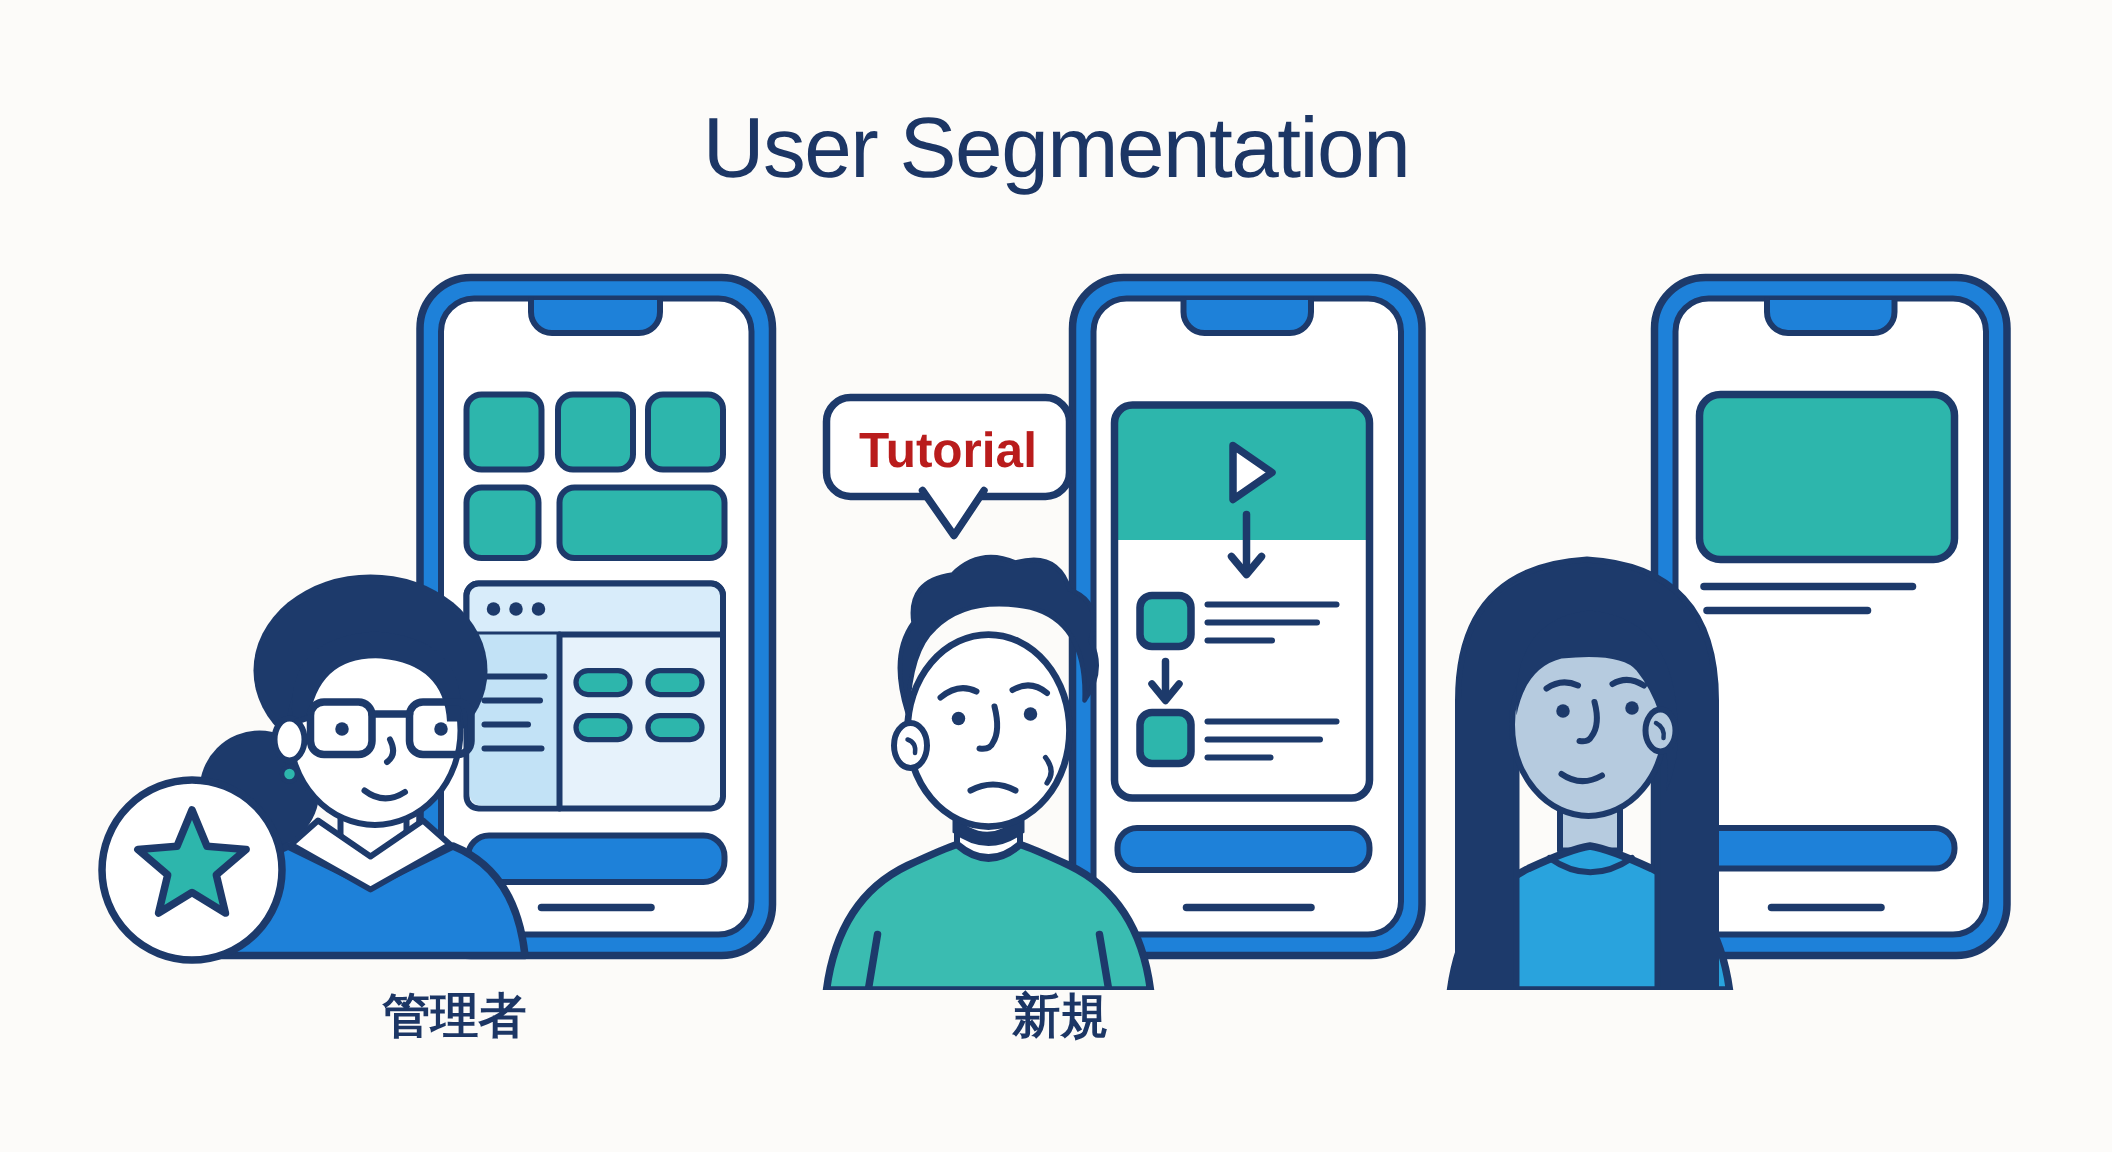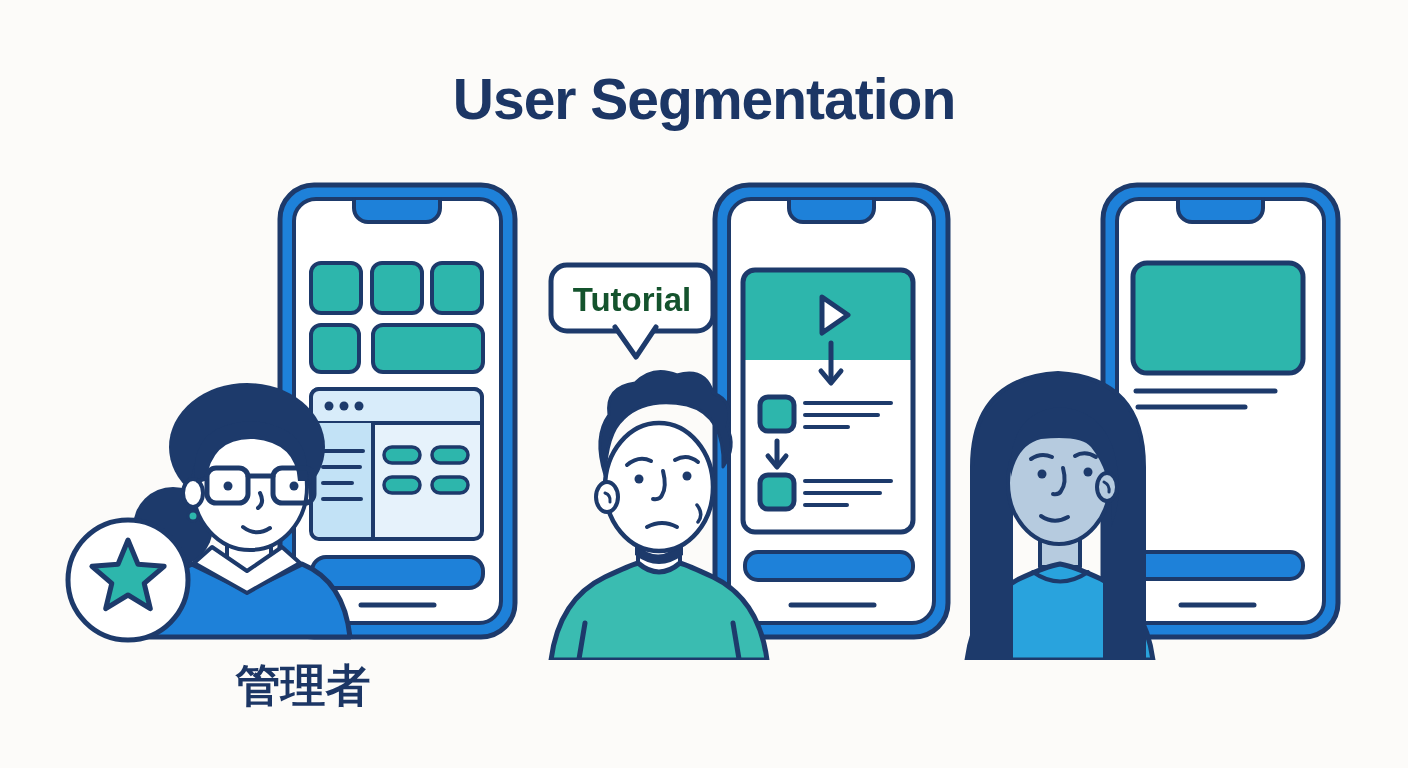--- a/index.html
+++ b/index.html
@@ -3,31 +3,31 @@
 <meta charset="utf-8">
 <style>
   html,body{margin:0;padding:0;}
   #canvas{
     position:relative;width:1408px;height:768px;overflow:hidden;
     background:var(--bg,#fcfbf9);
     font-family:"Liberation Sans","DejaVu Sans",sans-serif;
   }
   .title{
     position:absolute;left:0;right:0;top:66px;text-align:center;
-    font-size:57px;font-weight:bold;letter-spacing:-1px;
+    font-size:57px;font-weight:normal;letter-spacing:-1px;
     color:var(--navy-text,#1c3665);
   }
   .seg-label{
     position:absolute;width:220px;text-align:center;top:656px;
-    font-size:45px;font-weight:bold;color:var(--navy-text,#1c3665);
+    font-size:32px;font-weight:bold;color:var(--navy-text,#1c3665);
     font-family:Liberation Serif, serif;
   }
   .bubble-text{
     position:absolute;left:552px;top:281px;width:160px;text-align:center;
-    font-size:33px;font-weight:bold;color:#14532d;
+    font-size:33px;font-weight:bold;color:#b91c1c;
   }
   .seg-svg{position:absolute;}
   svg *{stroke-linecap:round;stroke-linejoin:round;}
   .f-navy{fill:var(--navy,#1d3a6b)} .s-navy{stroke:var(--navy,#1d3a6b)}
   .f-blue{fill:var(--blue,#1e81d9)}
   .f-teal{fill:var(--teal,#2db6ac)}
   .f-tshirt{fill:var(--teal-shirt,#3abcb1)}
   .f-white{fill:#ffffff}
   .f-skyh{fill:var(--sky-header,#d8ecfa)}
   .f-skys{fill:var(--sky-side,#c2e2f6)}
@@ -203,14 +203,15 @@
       <circle class="f-navy" cx="87" cy="299" r="4.5"></circle>
       <circle class="f-navy" cx="133" cy="297" r="4.5"></circle>
       <path class="f-none s-navy" stroke-width="4" d="M108,293 q4,15 -2,23 q-2,4 -8,3"></path>
       <path class="f-none s-navy" stroke-width="4" d="M86,341 q13,9 27,1"></path>
     </g>
   </svg>
 
   <div class="bubble-text">Tutorial</div>
 
   <div class="seg-label" style="left:193px">管理者</div>
+  <div class="seg-label" style="left:597px">新規</div>
 
 </div>
 
 </body></html>

